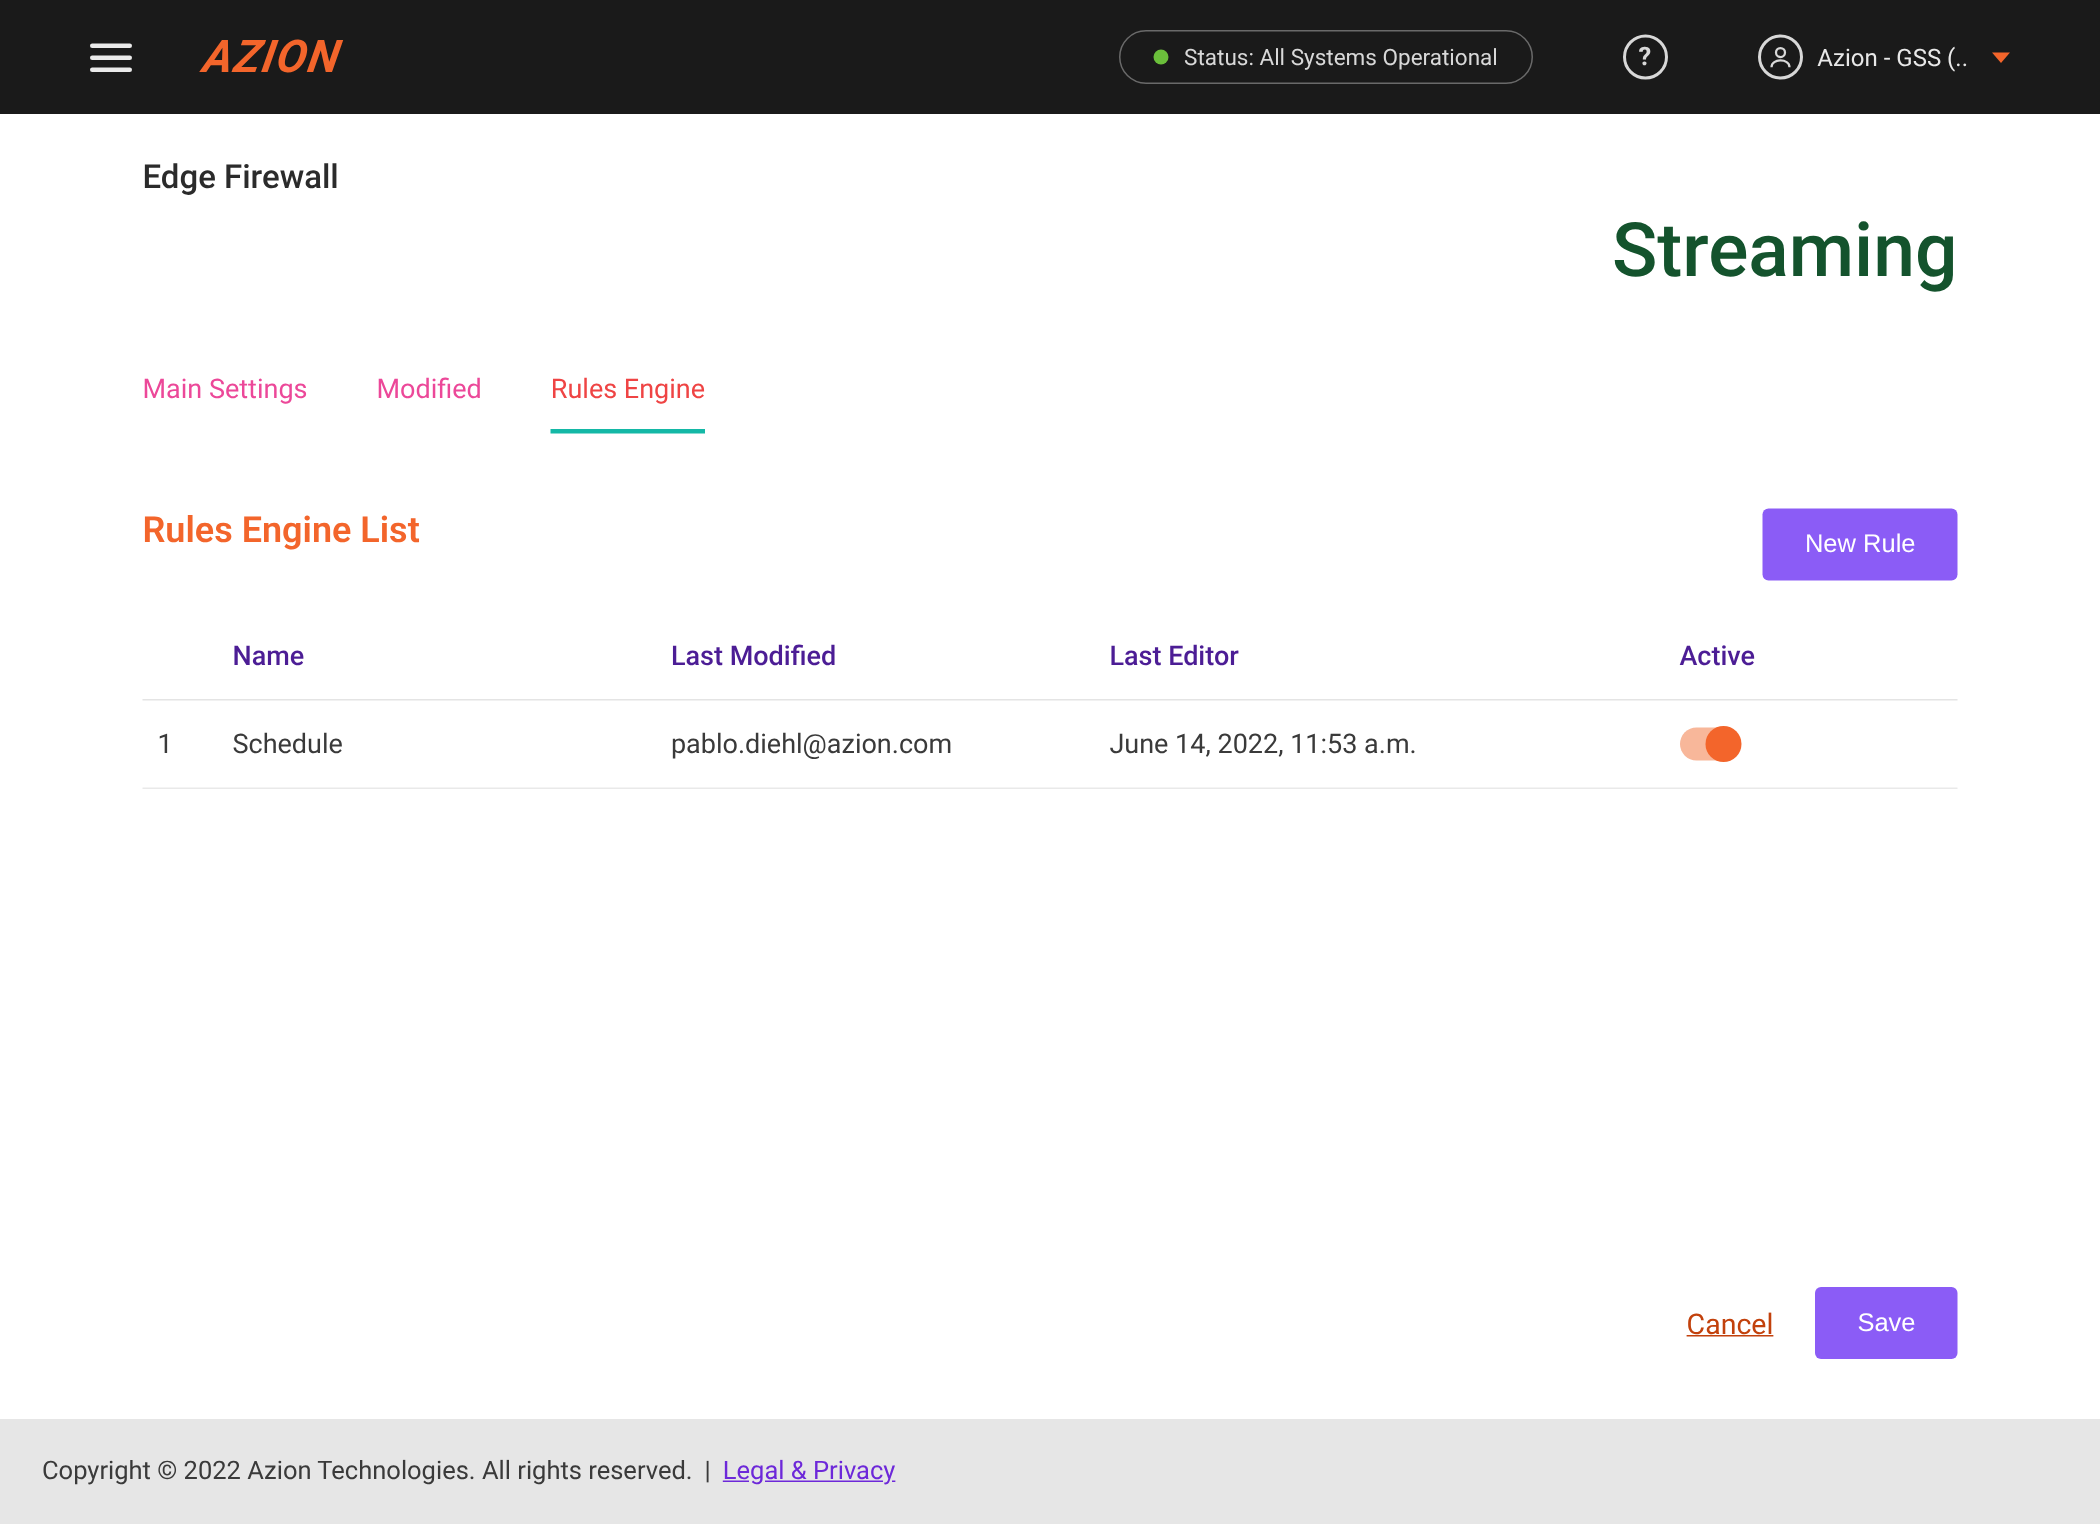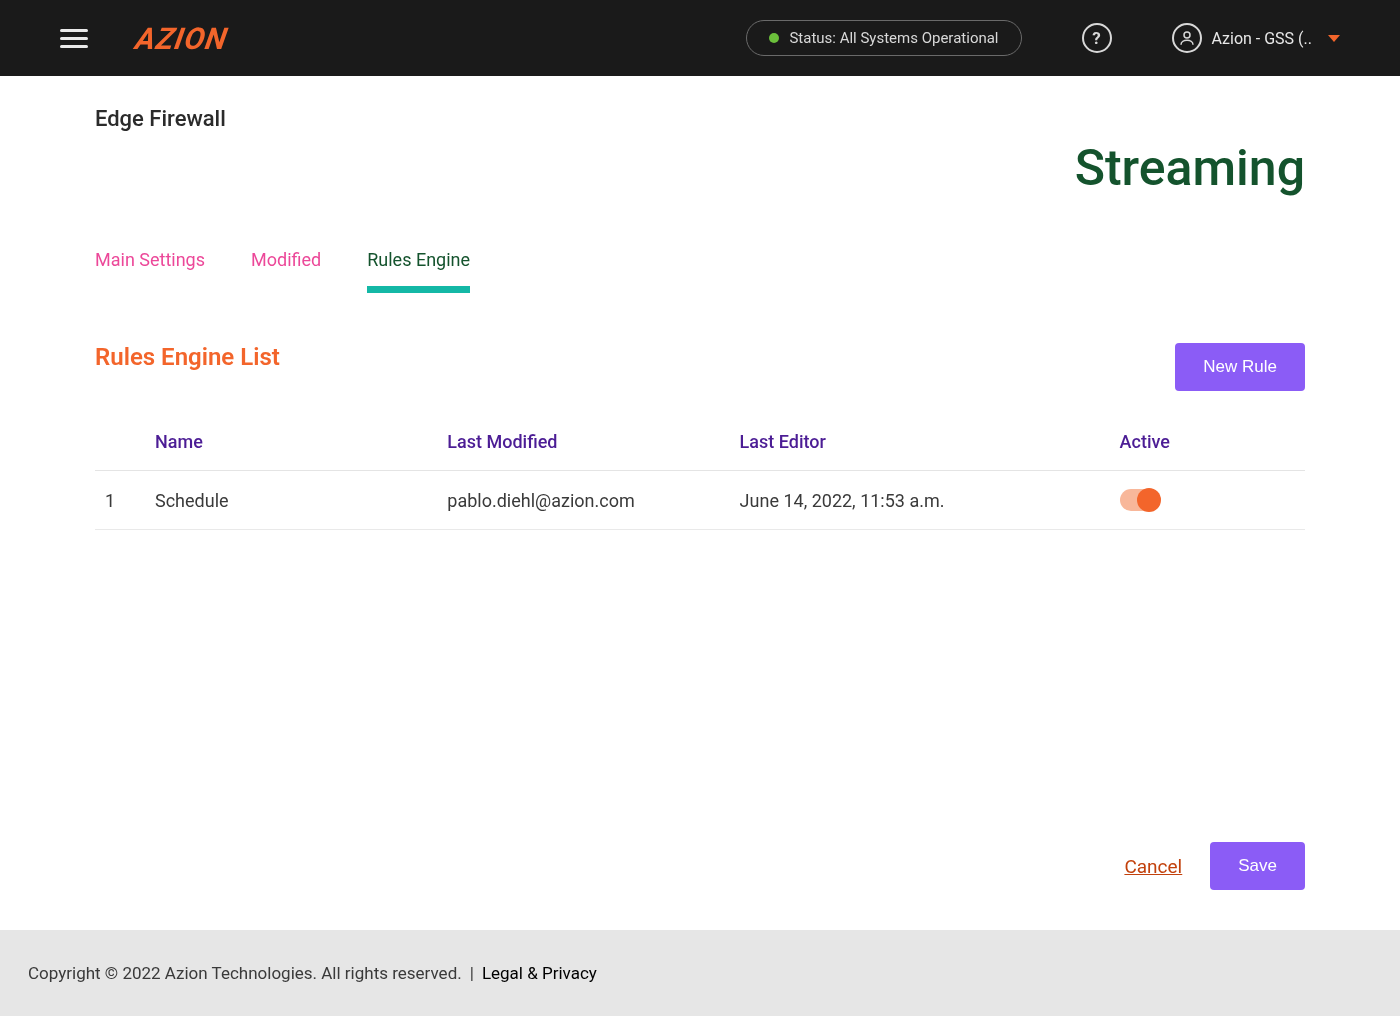--- a/index.html
+++ b/index.html
@@ -80,21 +80,21 @@
   .page-title {
     font-size: 50px; color:#14532d; font-weight:500; margin-top:8px;text-align:right;
   }
   .tabs {
     display:flex; gap:46px; margin-top:46px;
   }
   .tab {
     font-size:18px; color:#ec4899; padding: 6px 0 16px 0; cursor:pointer;
   }
   .tab.active {
-    color:#14532d; border-bottom:7px solid #14b8a6;
+    color:#ef4444; border-bottom:3px solid #14b8a6;
   }
 
   .section-header {
     display:flex; align-items:flex-start; justify-content:space-between;
     margin-top: 50px;
   }
   .section-title {
     color:#f3652b; font-size:24px; font-weight:600;
   }
   .btn {
@@ -133,25 +133,25 @@
   .action-bar {
     padding: 0 95px 40px 0; display:flex; justify-content:flex-end;
     align-items:center; gap:28px;
   }
   .link-cancel {
     color:#c2410c; font-size:19px; text-decoration: underline; cursor:pointer;
   }
 
   
   .footer {
-    background:#e6e6e6; height:86px; display:flex; align-items:center;
+    background:#e6e6e6; height:70px; display:flex; align-items:center;
     padding: 0 28px; font-size:17px; color:#3a3a3a;
   }
   .footer-sep { margin: 0 8px; }
-  .footer a { color:#000000; cursor:pointer; }
+  .footer a { color:#6d28d9; text-decoration: underline; cursor:pointer; }
 </style>
 </head>
 <body>
 
 <div class="topbar">
   <div class="hamburger">
     <span></span>
       <span></span>
       <span></span>
   </div>

